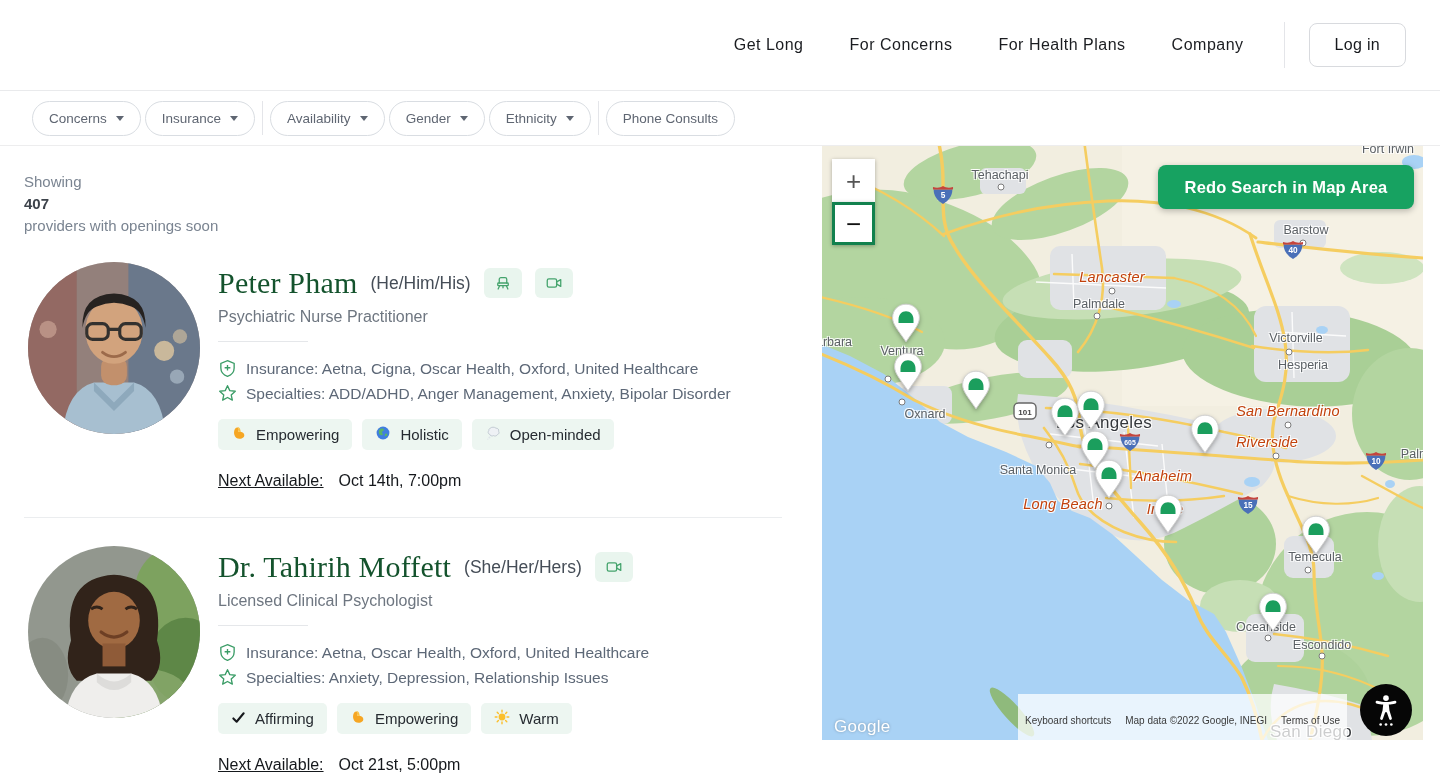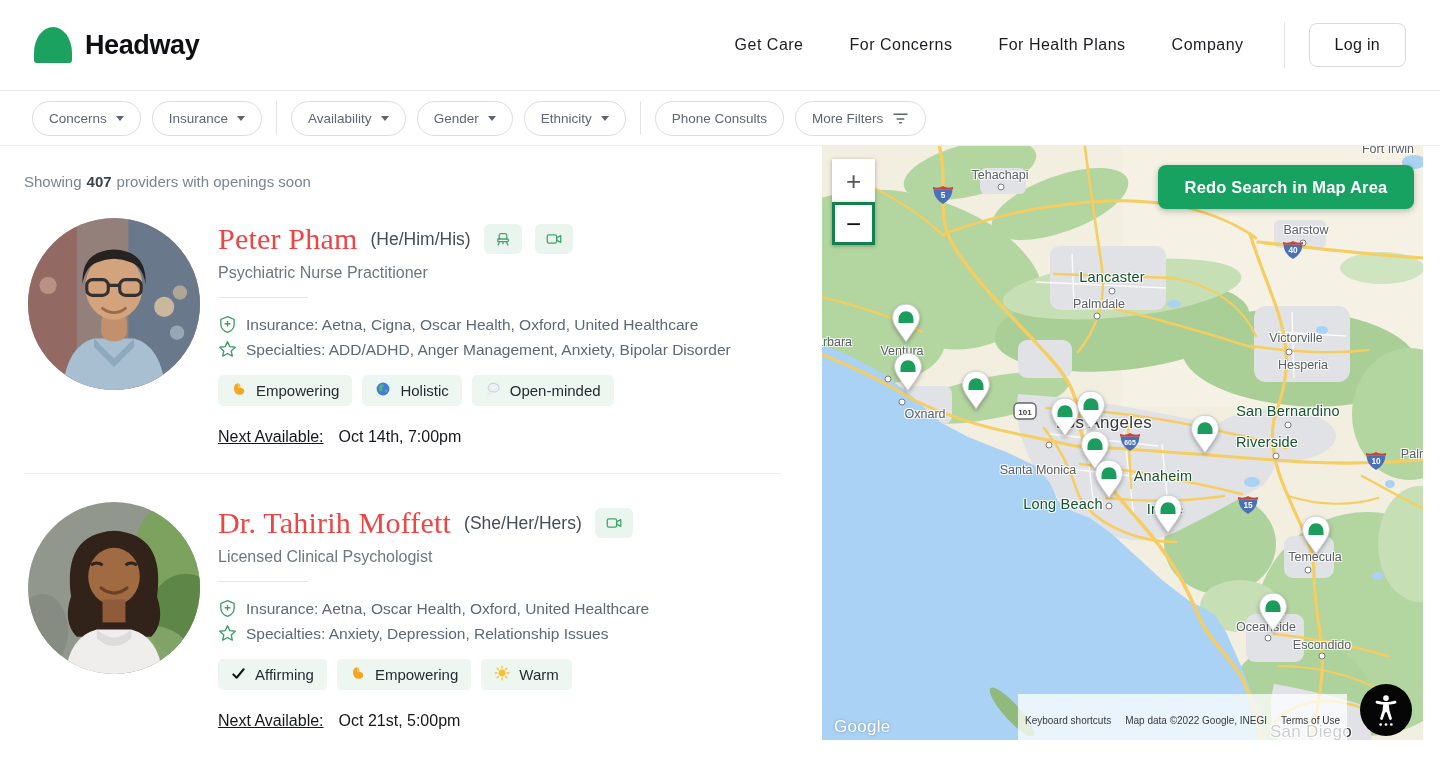--- a/index.html
+++ b/index.html
@@ -14,42 +14,42 @@
     border-radius:50% 50% 8% 8% / 72% 72% 8% 8%; }
   .brand-name { font-size:27px; font-weight:800; letter-spacing:-0.4px; color:#0d0f12; }
   nav { margin-left:auto; display:flex; gap:46px; align-items:center; }
   .nav-link { font-size:16px; letter-spacing:.5px; color:#1b1d21; cursor:pointer; text-decoration:none; }
   .nav-divider { width:1px; height:46px; background:#e4e5e9; margin:0 24px 0 40px; }
   .login-btn { background:#fff; border:1px solid #d8dade; border-radius:8px;
     padding:12px 25px; font-size:16px; color:#17191d; cursor:pointer;
     font-family:inherit; letter-spacing:.3px; }
 
   
-  .filter-bar { height:55px; display:flex; align-items:center; gap:11px;
+  .filter-bar { height:55px; display:flex; align-items:center; gap:4px;
     padding:0 32px; border-bottom:1px solid #ededee; }
   .pill { display:inline-flex; align-items:center; gap:9px; height:35px;
     padding:0 16px; background:#fff; border:1px solid #d9dde2; border-radius:18px;
     font-size:13.5px; color:#5f6672; font-family:inherit; cursor:pointer; white-space:nowrap; }
   .caret { width:0; height:0; border-left:4.5px solid transparent;
     border-right:4.5px solid transparent; border-top:5.5px solid #5f6672; }
   .fdivider { width:1px; height:34px; background:#e4e5e9; margin:0 3px; }
   .icon16 { display:inline-flex; align-items:center; }
 
   
   .content { position:relative; height:631px; }
   .results { position:absolute; left:0; top:0; width:805px; }
-  .summary { display:flex; gap:5px; margin:27px 0 0 24px; font-size:15px; color:#7a8491; }
+  .summary { display:flex; gap:5px; margin:27px 0 0 24px; font-size:15px; color:#7a8491;flex-direction:column; }
   .summary b { color:#3d434b; font-weight:700; }
   .card { display:flex; gap:18px; padding:28px 10px 0 28px; }
   .avatar { width:172px; height:172px; border-radius:50%; overflow:hidden; flex-shrink:0; }
   .avatar svg { width:100%; height:100%; display:block; }
   .info { padding-top:4px; }
   .name-row { display:flex; align-items:center; gap:13px; }
   .pname { font-family:"Liberation Serif", serif; font-weight:500; font-size:30px;
-    color:#ef4444; letter-spacing:.2px; cursor:pointer; }
+    color:#14532d; letter-spacing:.2px; cursor:pointer; }
   .pronouns { font-size:17.5px; color:#454d57; }
   .badge { display:inline-flex; align-items:center; justify-content:center;
     background:#e9f5ee; border-radius:6px; padding:6px 9px; }
   .ptitle { margin-top:8px; font-size:16px; color:#6e7680; }
   .mini-divider { width:90px; height:1px; background:#e5e7ea; margin:15px 0 17px; }
   .meta { display:flex; align-items:center; gap:9px; font-size:15.5px;
     color:#5d6877; margin:6px 0; }
   .tags { display:flex; gap:10px; margin-top:16px; }
   .tag { display:inline-flex; align-items:center; gap:9px; background:#edf6f1;
     border-radius:5px; padding:6px 13px; font-size:15px; color:#262b31; }
@@ -59,21 +59,21 @@
 
   
   .map { position:absolute; left:822px; top:0; width:601px; height:594px;
     overflow:hidden; background:#f2eee0; cursor:grab; }
   .map-base { position:absolute; left:0; top:0; }
   .mlabel { position:absolute; transform:translate(-50%,-50%); white-space:nowrap;
     color:#5b6065; z-index:2; text-shadow:-1px -1px 0 rgba(255,255,255,.85),
     1px -1px 0 rgba(255,255,255,.85), -1px 1px 0 rgba(255,255,255,.85),
     1px 1px 0 rgba(255,255,255,.85); }
   .mlabel.town { font-size:12.5px; }
-  .mlabel.city { font-size:14.5px; color:#14532d; letter-spacing:.2px; }
+  .mlabel.city { font-size:14.5px; color:#c2410c; letter-spacing:.2px;font-style:italic; }
   .mlabel.city-lg { font-size:17px; color:#35383c; letter-spacing:.3px; }
   .mdot { position:absolute; width:7px; height:7px; border:1.6px solid #7c7c7c;
     background:#fff; border-radius:50%; transform:translate(-50%,-50%); z-index:1; }
   .shield { position:absolute; transform:translate(-50%,-50%); z-index:2; }
   .pin { position:absolute; z-index:3; cursor:pointer;
     filter:drop-shadow(0 2px 2px rgba(0,0,0,.3)); }
   .zoomctl { position:absolute; left:10px; width:43px; height:43px; background:#fff;
     border:none; font-size:26px; color:#555; z-index:5; cursor:pointer;
     box-shadow:0 1px 4px rgba(0,0,0,.3); line-height:1; font-family:inherit; }
   .zoom-in { top:13px; }
@@ -89,26 +89,22 @@
   .attr-box { background:rgba(255,255,255,.75); font-size:10px; color:#3a3a3a;
     padding:21px 7px; white-space:nowrap; }
   .a11y-btn { position:absolute; left:538px; top:538px; width:52px; height:52px;
     border-radius:50%; background:#060606; border:none; z-index:6; cursor:pointer;
     display:flex; align-items:center; justify-content:center; }
 </style>
 </head>
 <body>
 
 <header>
-  <div class="brand">
-    <span class="logo-dome"></span>
-    <span class="brand-name">Headway</span>
-  </div>
   <nav id="nav-links">
-      <a class="nav-link">Get Care</a>
+      <a class="nav-link">Get Long</a>
       <a class="nav-link">For Concerns</a>
       <a class="nav-link">For Health Plans</a>
       <a class="nav-link">Company</a>
     </nav>
   <div class="nav-divider"></div>
   <button class="login-btn">Log in</button>
 </header>
 
 <div class="filter-bar" id="filter-items">
     <button class="pill">
@@ -128,30 +124,20 @@
       <span class="pill-label">Gender</span>
       <span class="caret"></span>
     </button>
     <button class="pill">
       <span class="pill-label">Ethnicity</span>
       <span class="caret"></span>
     </button>
     <span class="fdivider"></span>
     <button class="pill">
       <span class="pill-label">Phone Consults</span>
-    </button>
-    <button class="pill">
-      <span class="pill-label">More Filters</span>
-      <span class="icon16">
-        <svg viewBox="0 0 18 15" width="17" height="14">
-          <g stroke="#5f6672" stroke-width="1.6" stroke-linecap="round" fill="none">
-            <path d="M2 3.5 h14 M5.5 8.5 h7 M8 12.5 h2"></path>
-          </g>
-        </svg>
-      </span>
     </button>
   </div>
 
 <div class="content">
   <section class="results">
     <p class="summary">
       <span>Showing</span>
       <b>407</b>
       <span>providers with openings soon</span>
     </p>

